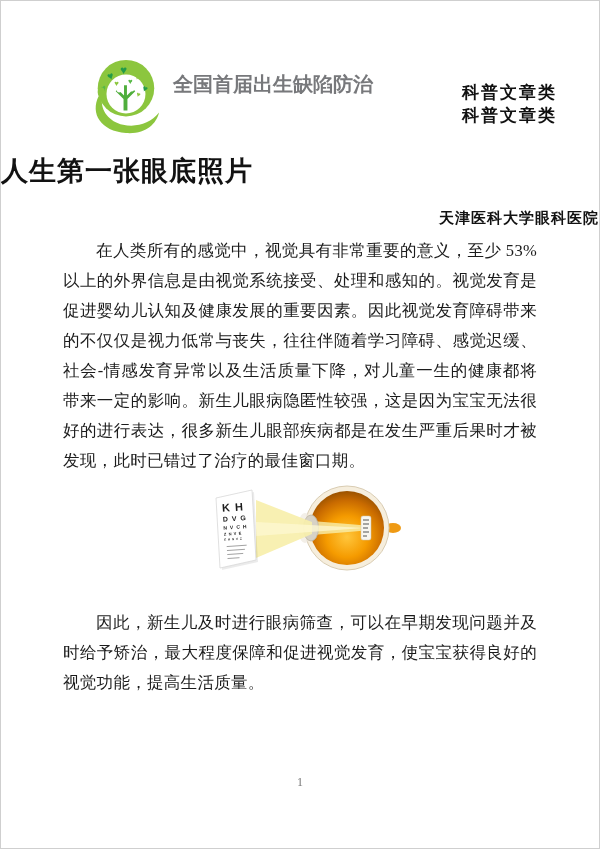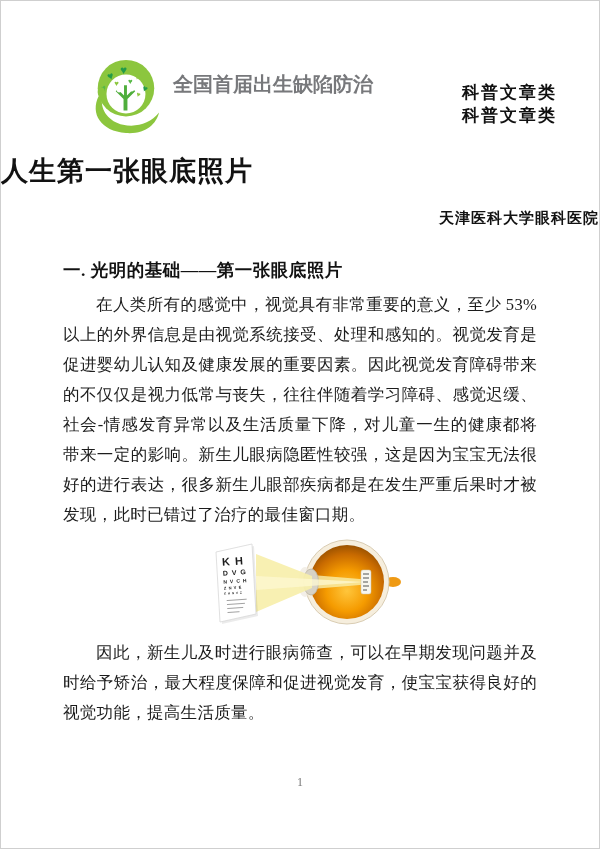--- a/index.html
+++ b/index.html
@@ -74,21 +74,21 @@
     text-indent:2em;
     letter-spacing:0.3px;
     color:#1c1c1c;
   }
   .figure{
     margin:6px auto 0 auto;
     width:212px;
     height:90px;
   }
   .figure svg{display:block;width:212px;height:90px;}
-  .p2{margin-top:12px;}
+  .p2{margin-top:36px;}
   .page-number{
     position:absolute;
     bottom:58px;left:0;right:0;
     text-align:center;
     font-size:12px;
     color:#777;
     font-family:"Liberation Serif","DejaVu Serif",serif;
   }
 </style>
 </head>
@@ -125,21 +125,20 @@
     </div>
     <div class="category">
       <div>科普文章类</div>
       <div>科普文章类</div>
     </div>
   </div>
 
   <h1 class="doc-title">人生第一张眼底照片</h1>
   <h2 class="doc-subtitle">天津医科大学眼科医院</h2>
 
-  <h3 class="section-heading">一. 光明的基础——第一张眼底照片</h3>
 
   <p class="body-p">在人类所有的感觉中，视觉具有非常重要的意义，至少 53%以上的外界信息是由视觉系统接受、处理和感知的。视觉发育是促进婴幼儿认知及健康发展的重要因素。因此视觉发育障碍带来的不仅仅是视力低常与丧失，往往伴随着学习障碍、感觉迟缓、社会-情感发育异常以及生活质量下降，对儿童一生的健康都将带来一定的影响。新生儿眼病隐匿性较强，这是因为宝宝无法很好的进行表达，很多新生儿眼部疾病都是在发生严重后果时才被发现，此时已错过了治疗的最佳窗口期。</p>
 
   <div class="figure">
     <svg viewBox="0 0 212 90" aria-hidden="true">
       <defs>
         <radialGradient id="eyeGrad" cx="50%" cy="62%" r="62%">
           <stop offset="0%" stop-color="#ffc63c"></stop>
           <stop offset="45%" stop-color="#f59b00"></stop>
           <stop offset="80%" stop-color="#c86a00"></stop>

